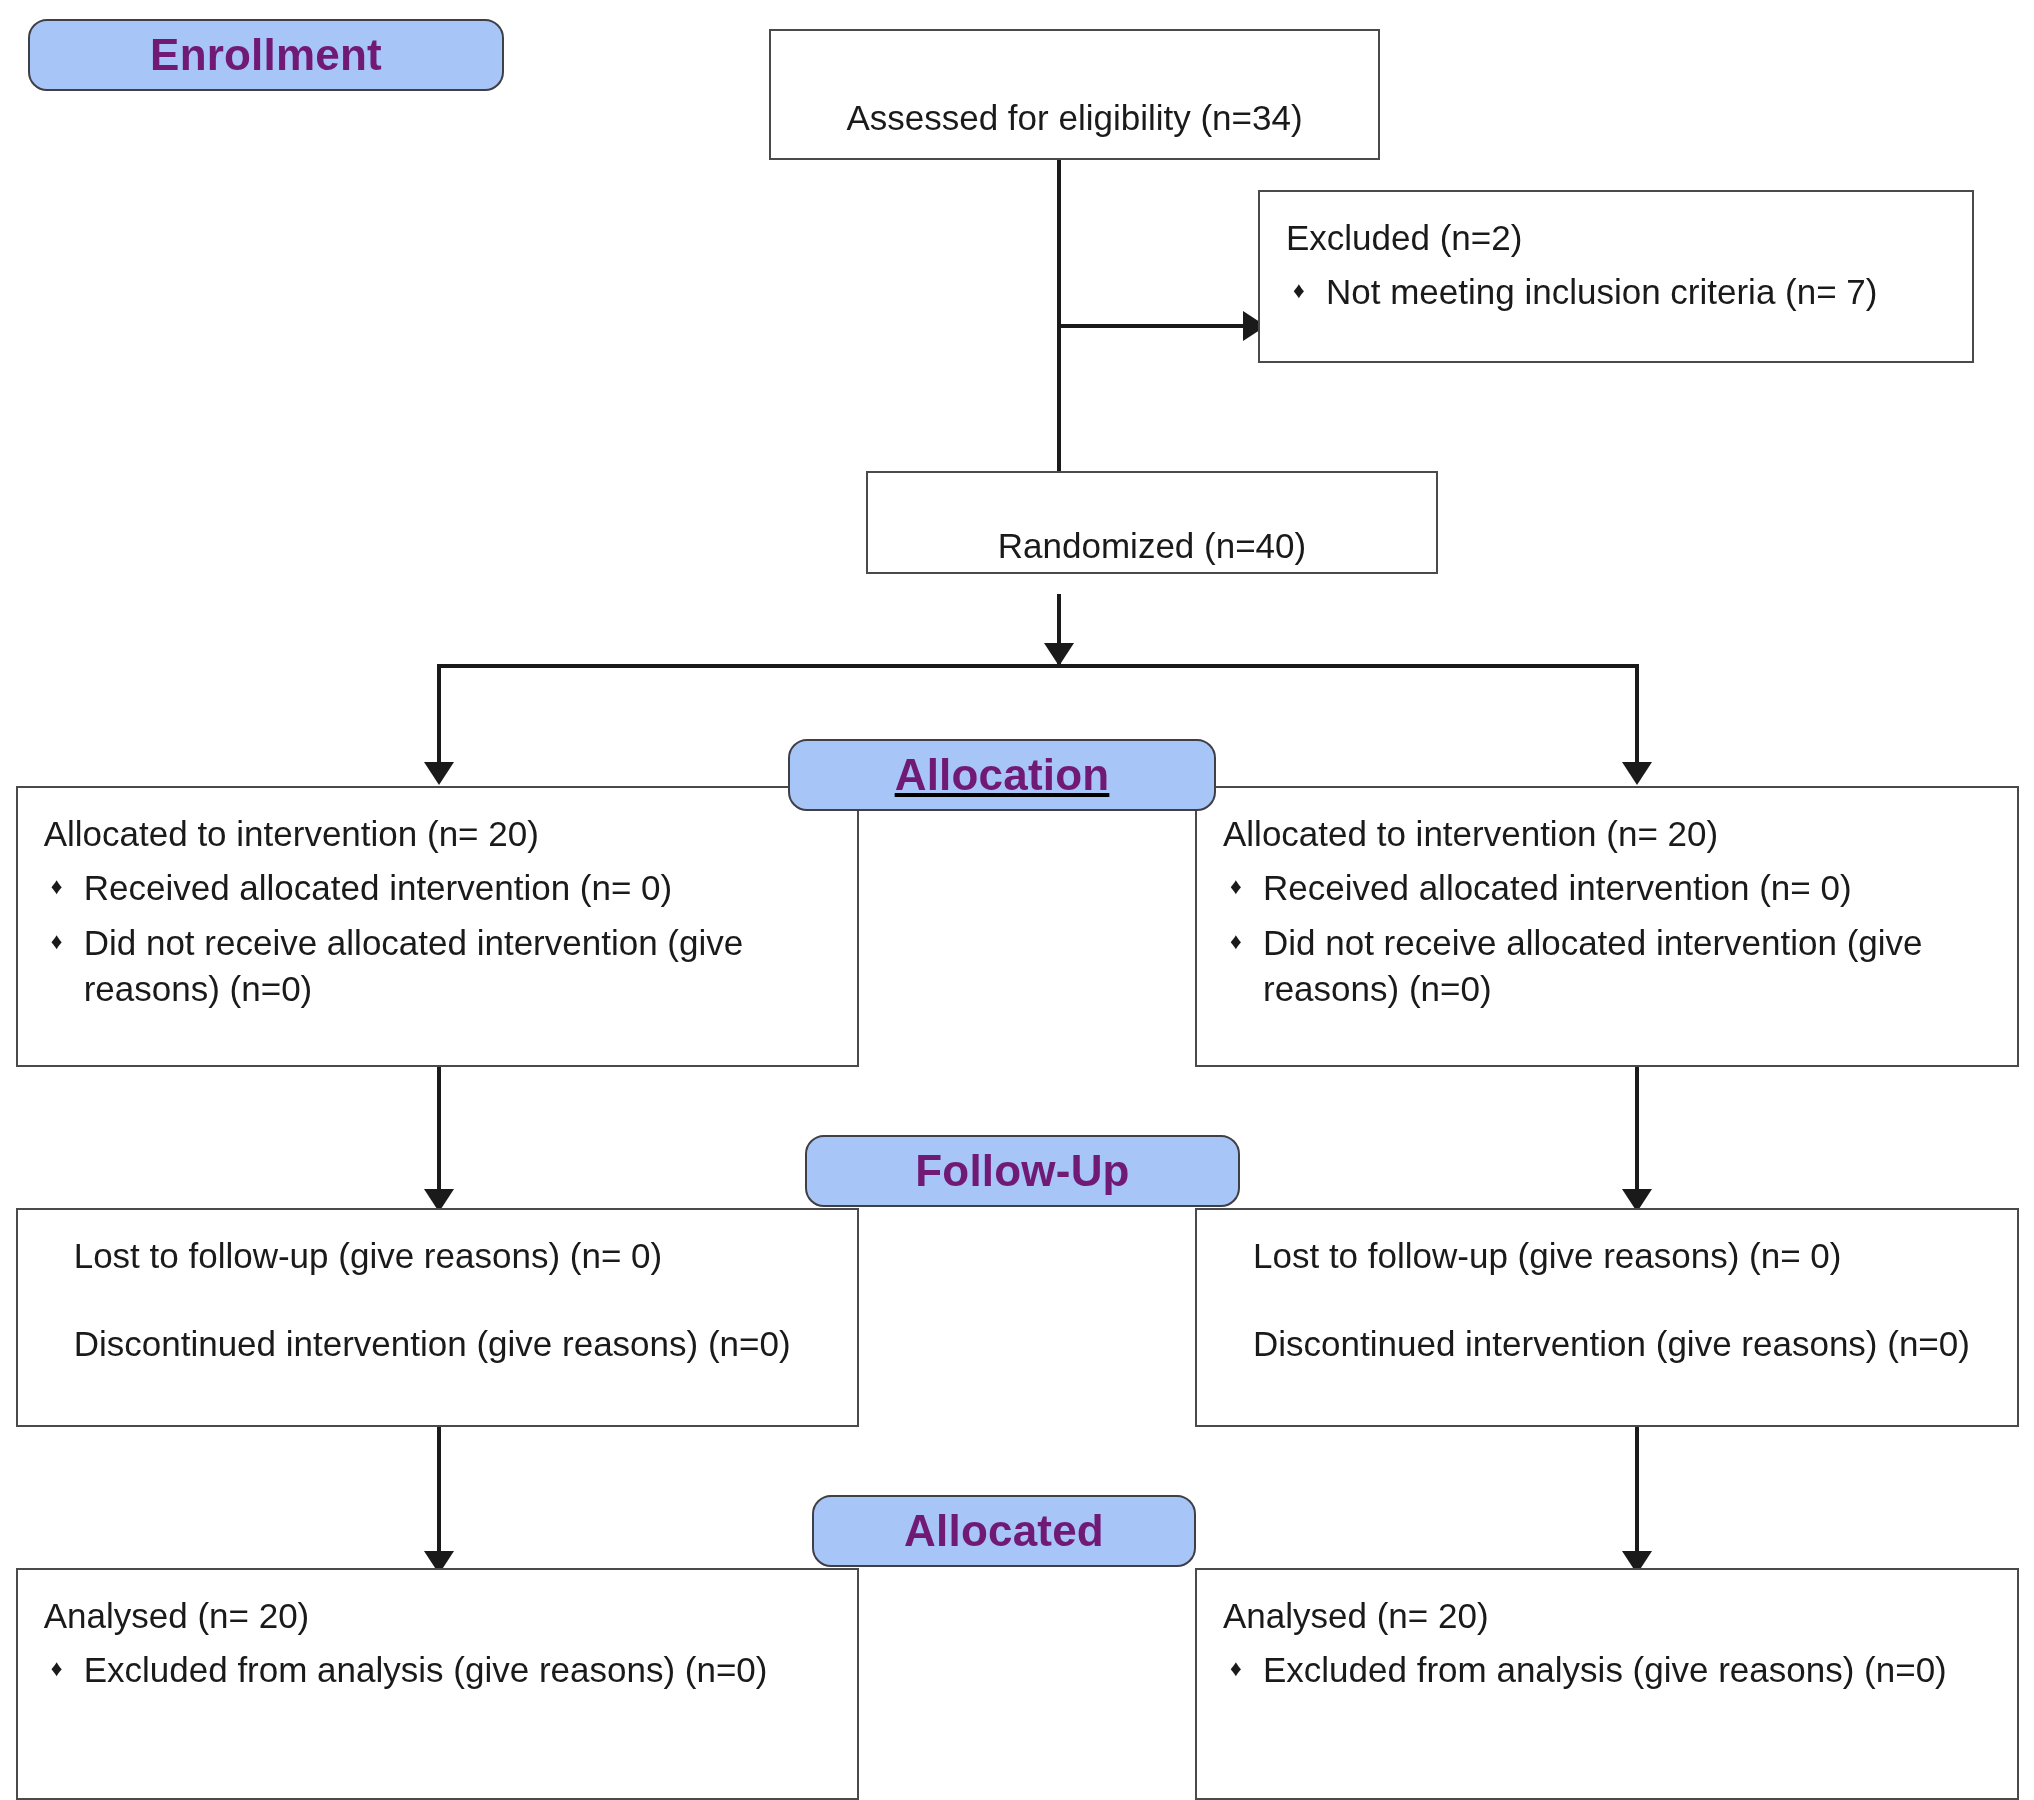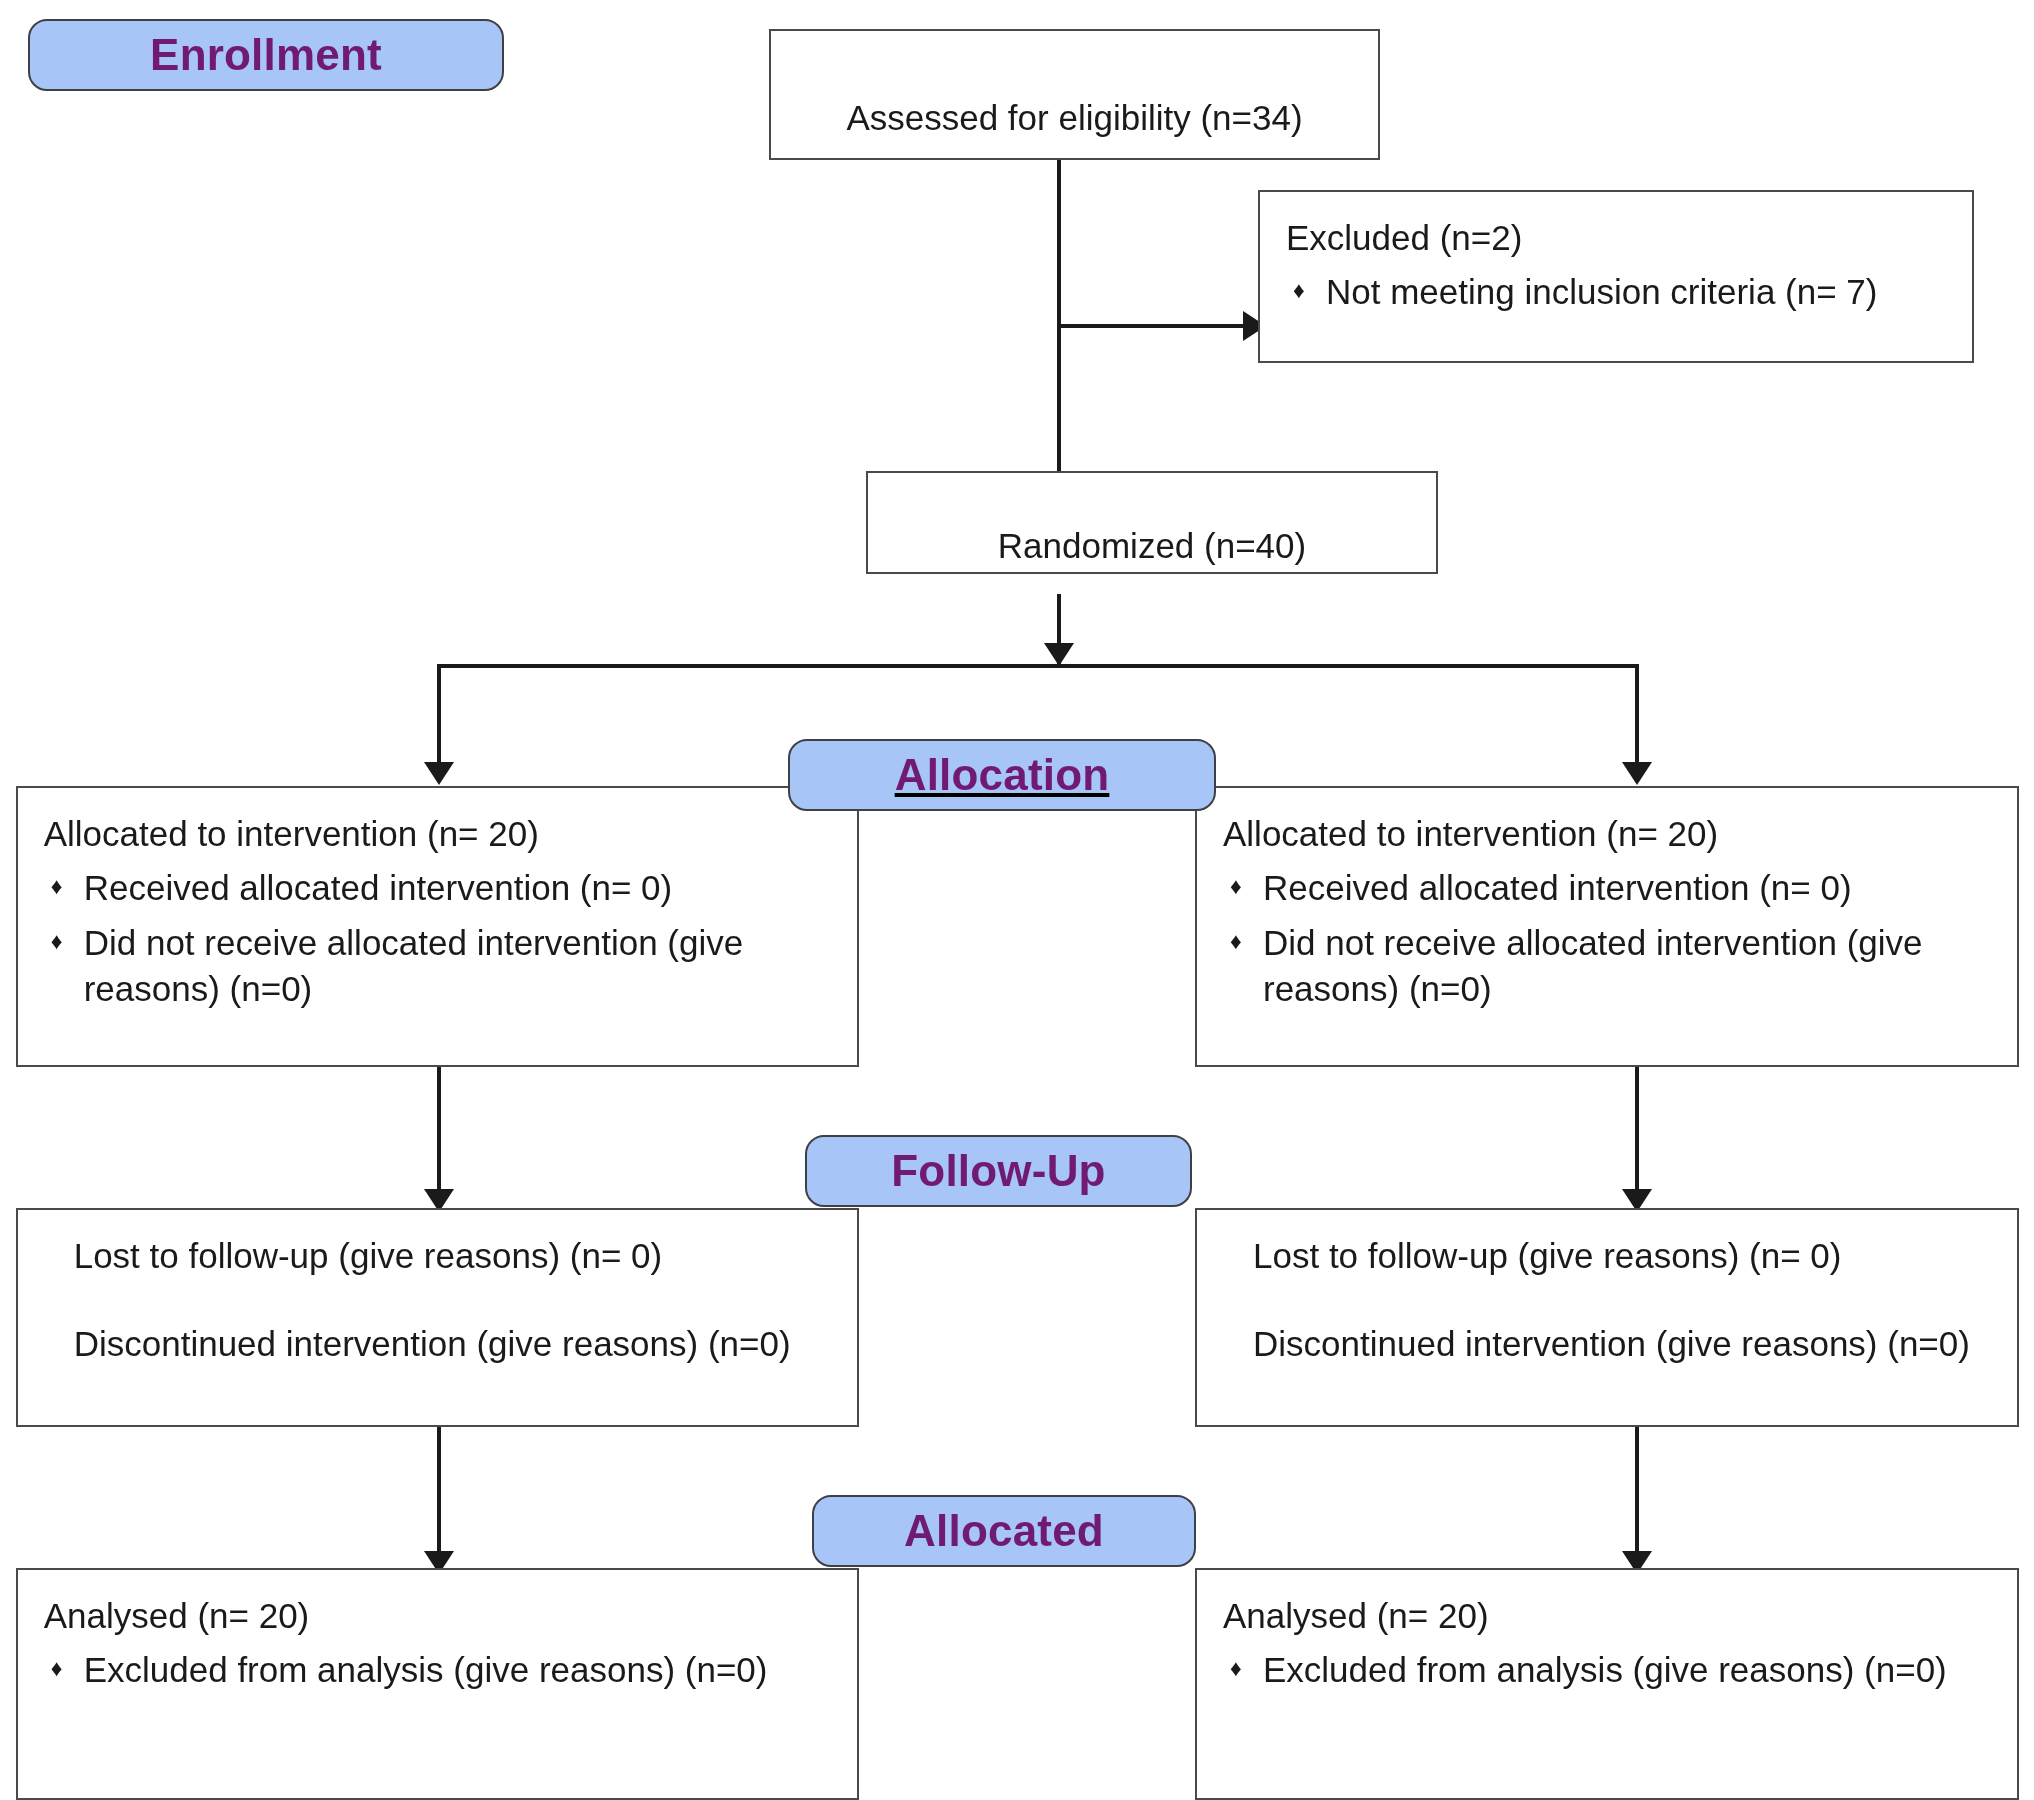--- a/index.html
+++ b/index.html
@@ -211,21 +211,21 @@
           <span>Received allocated intervention (n= 0)</span>
         </li>
         <li class="indent-cont">
           <span class="dia">♦</span>
           <span>Did not receive allocated intervention (give reasons) (n=0)</span>
         </li>
       </ul>
     </div>
   </div>
 
-  <div class="pill" style="left:805px; top:1135px; width:387px; height:72px;">
+  <div class="pill" style="left:805px; top:1135px; width:435px; height:72px;">
     <span>Follow-Up</span>
   </div>
 
   <div class="box" style="left:15.7px; top:1208px; width:843px; height:219px;">
     <div class="bx-inner">
       <div class="para">Lost to follow-up (give reasons) (n= 0)</div>
       <div class="para">Discontinued intervention (give reasons) (n=0)</div>
     </div>
   </div>
 

